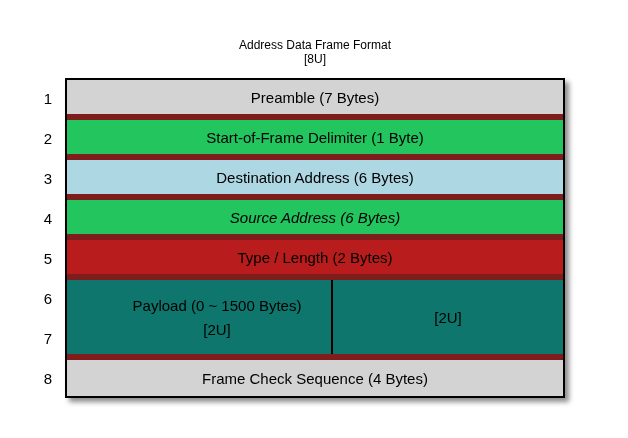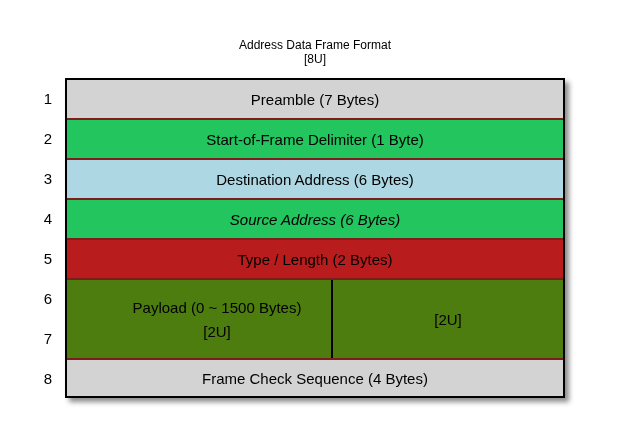--- a/index.html
+++ b/index.html
@@ -50,21 +50,21 @@
     width: 500px;
     height: 320px;
     border: 2px solid #000000;
     box-shadow: 4px 4px 5px rgba(0,0,0,0.45);
     display: flex;
     flex-direction: column;
   }
   .frow {
     box-sizing: border-box;
     flex: 0 0 40px;
-    border-bottom: 2px solid #7f1d1d;
+    border-bottom: 6px solid #7f1d1d;
     display: flex;
     align-items: center;
     justify-content: center;
     font-size: 15px;
   }
   .frow.double {
     flex: 0 0 80px;
     align-items: stretch;
     justify-content: stretch;
     padding: 0;
@@ -110,21 +110,21 @@
       <div class="num">8</div>
     </div>
 
     <div class="ftable">
       <div class="frow" style="background: rgb(211, 211, 211);">Preamble (7 Bytes)</div>
       <div class="frow" style="background: #22c55e;">Start-of-Frame Delimiter (1 Byte)</div>
       <div class="frow" style="background: rgb(174, 215, 228);">Destination Address (6 Bytes)</div>
       <div class="frow" style="background: #22c55e; font-style: italic;">Source Address (6 Bytes)</div>
       <div class="frow" style="background: #b91c1c;">Type / Length (2 Bytes)</div>
 
-      <div class="frow double" style="background: #4d7c0f; padding-left: 36px;">
+      <div class="frow double" style="background: #0f766e; padding-left: 36px;">
         <div class="pcell left">
           <div>Payload (0 ~ 1500 Bytes)</div>
           <div>[2U]</div>
         </div>
         <div class="pcell">
           <div>[2U]</div>
         </div>
       </div>
 
       <div class="frow last" style="background: rgb(211, 211, 211);">Frame Check Sequence (4 Bytes)</div>

